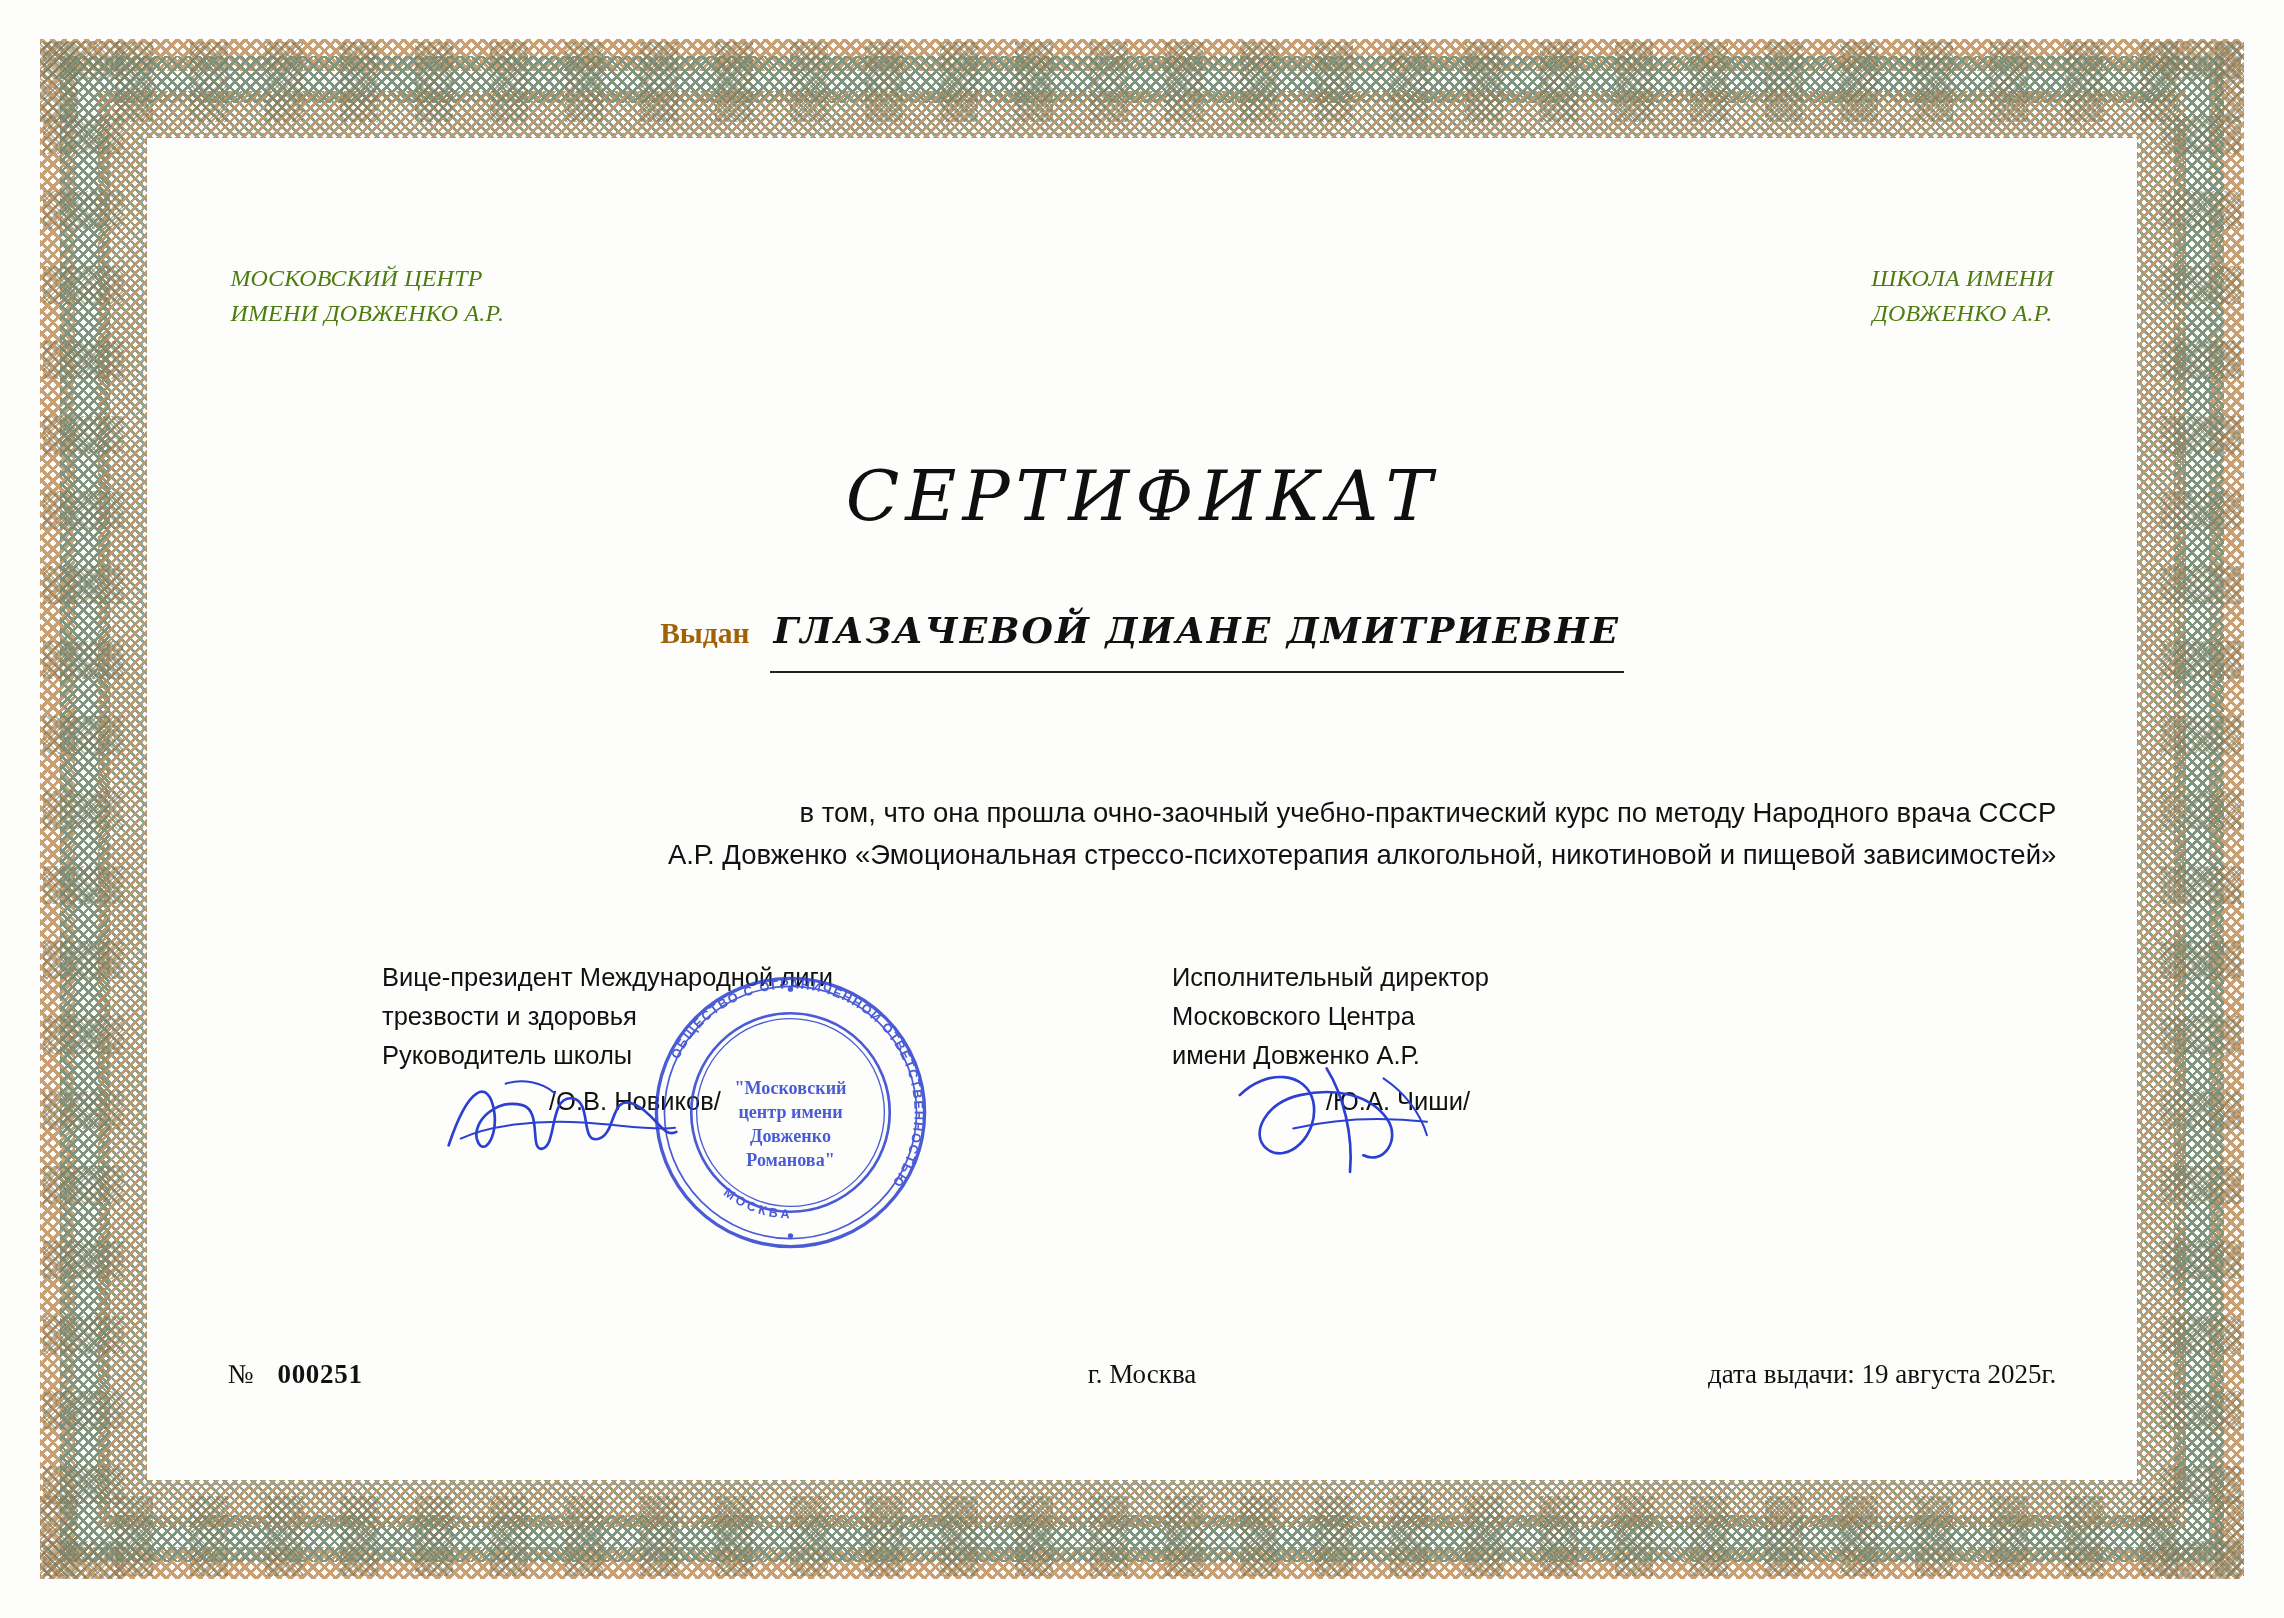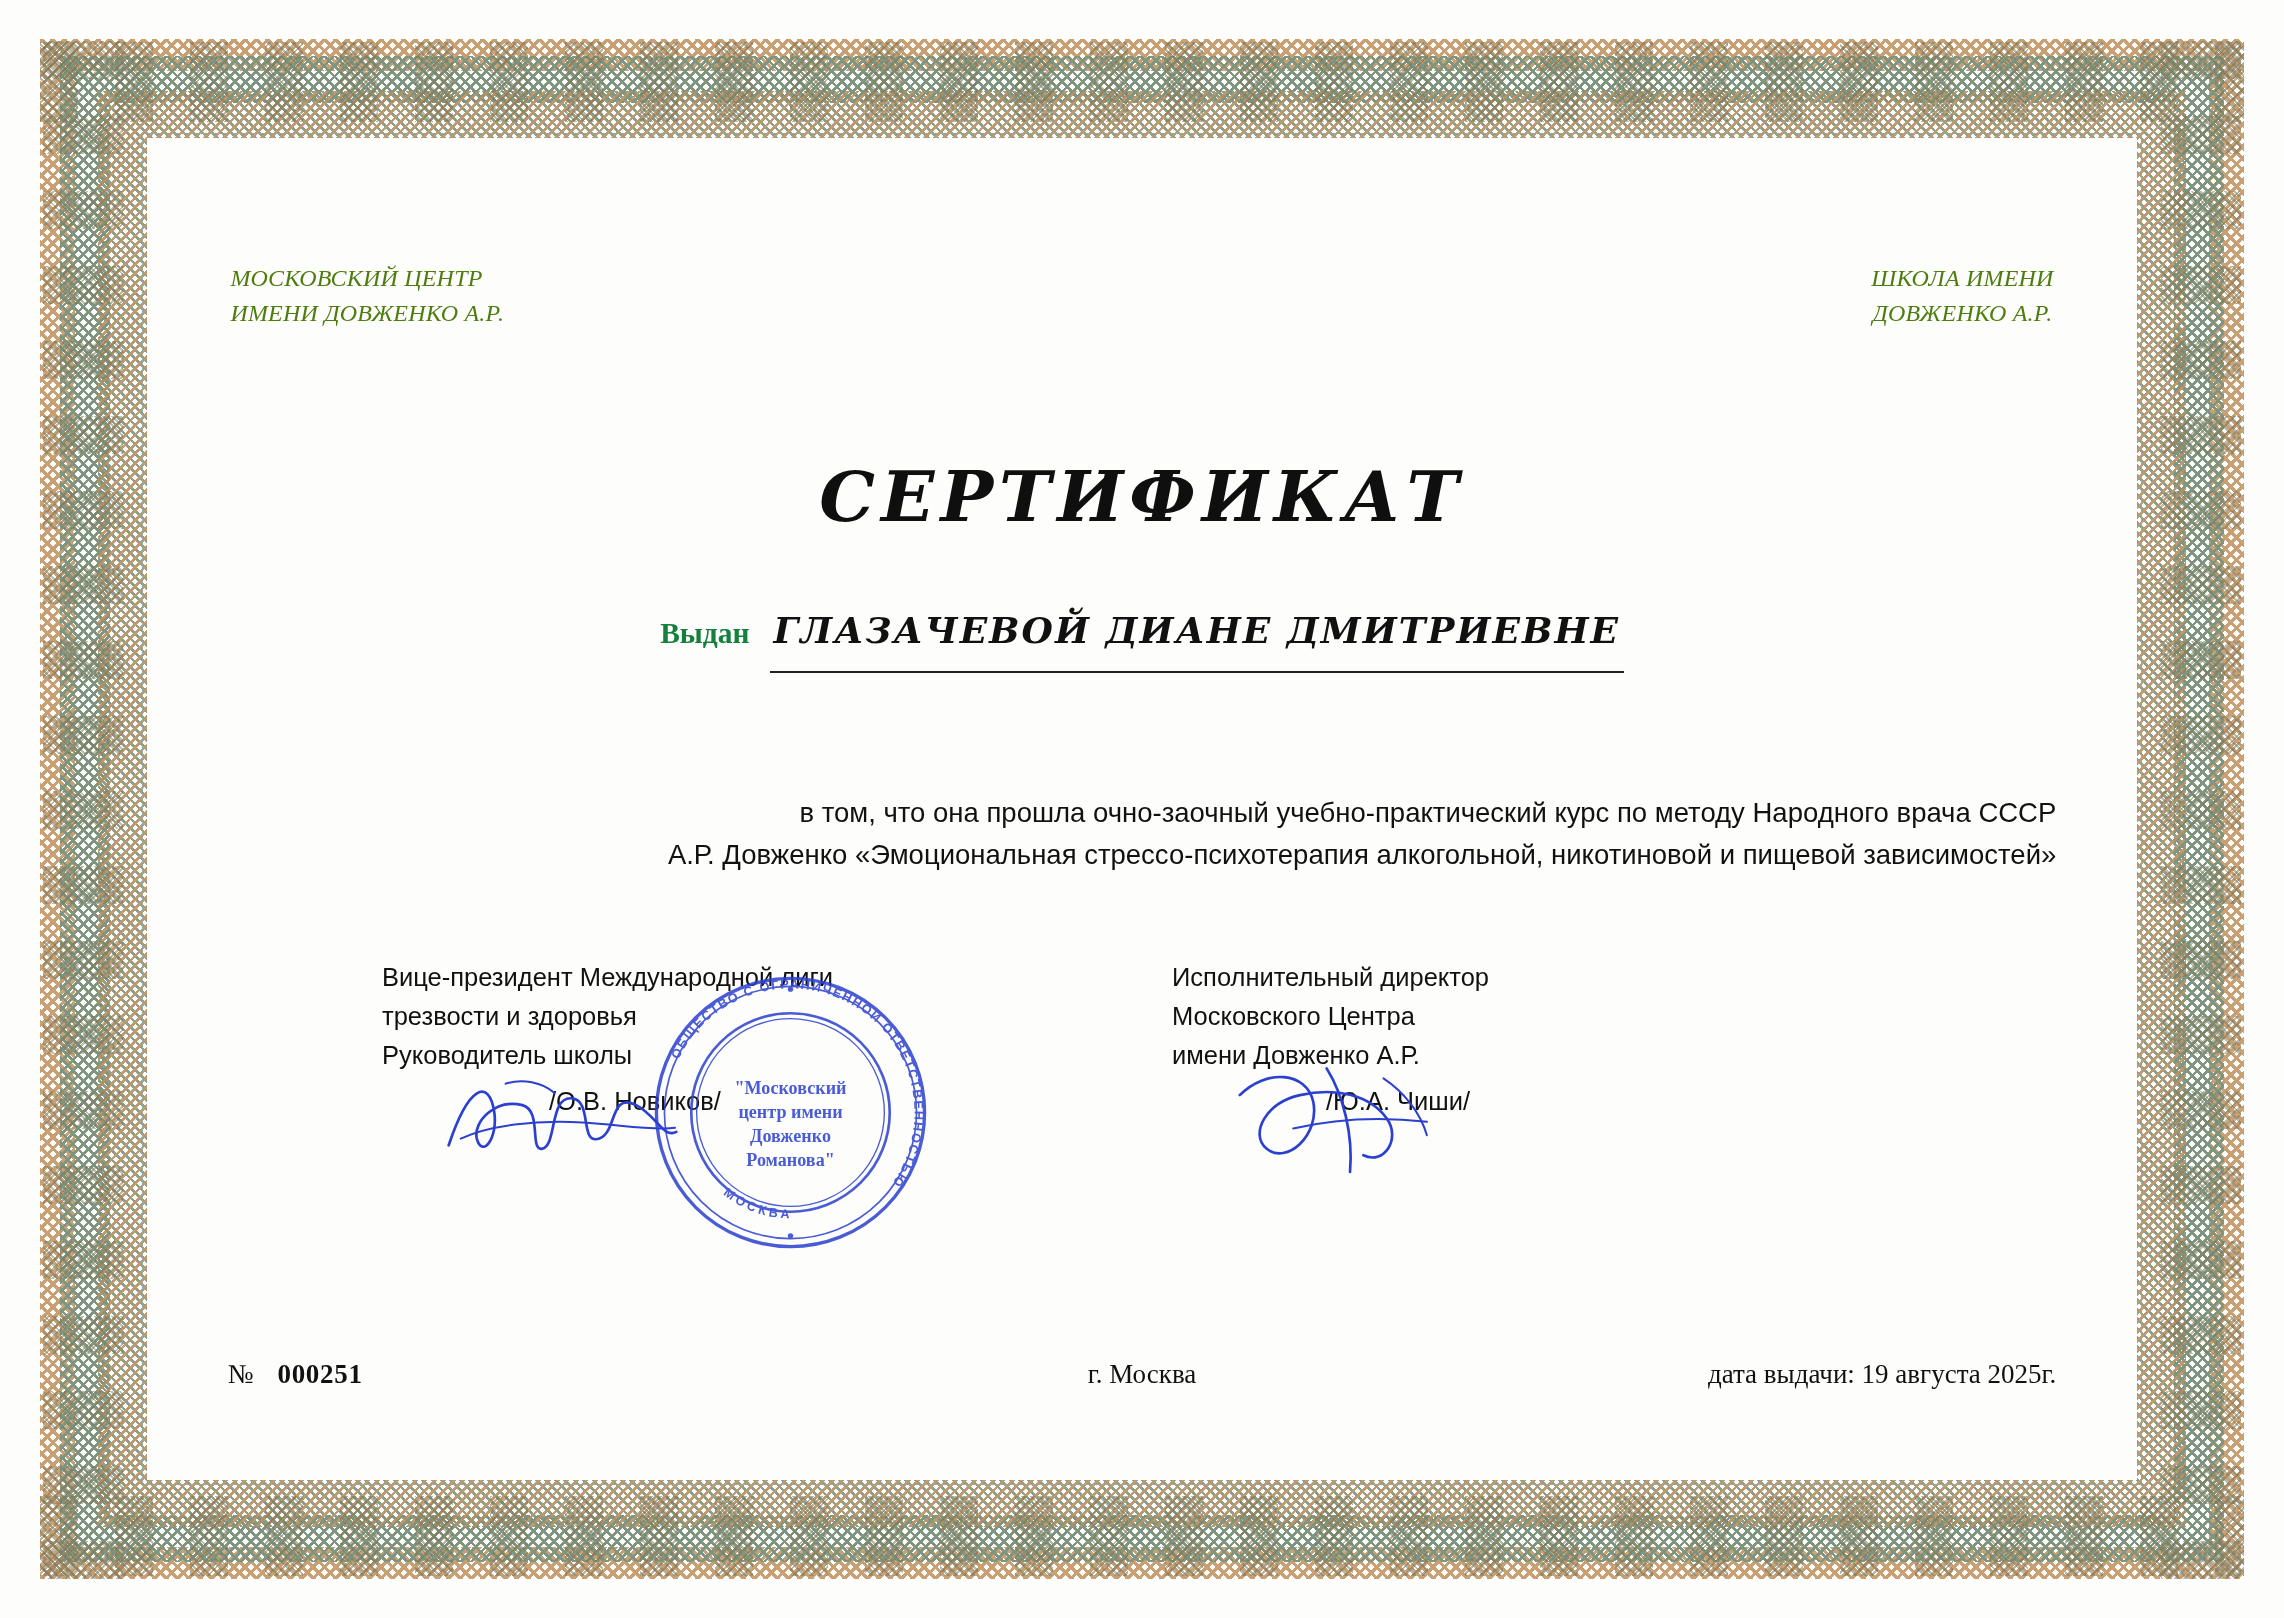--- a/index.html
+++ b/index.html
@@ -155,40 +155,40 @@
   .org-left div, .org-right div { white-space: nowrap; }
 
   .title {
     position: absolute;
     top: 234px;
     left: 0;
     right: 0;
     text-align: center;
     font-family: "DejaVu Serif", serif;
     font-style: italic;
-    font-weight: 700;
+    font-weight: 400;
     font-size: 70px;
     letter-spacing: 6px;
     color: #0f0f0f;
   }
 
   .issued-row {
     position: absolute;
     top: 388px;
     left: 0;
     right: 0;
     display: flex;
     justify-content: center;
     align-items: baseline;
     gap: 20px;
   }
   .issued-label {
     font-size: 29.5px;
     font-weight: 700;
-    color: #15803d;
+    color: #a16207;
   }
   .recipient {
     font-family: "DejaVu Serif", serif;
     font-style: italic;
     font-weight: 700;
     font-size: 36px;
     letter-spacing: 2px;
     color: #111;
     border-bottom: 2px solid #222;
     padding: 0 4px 20px 4px;

